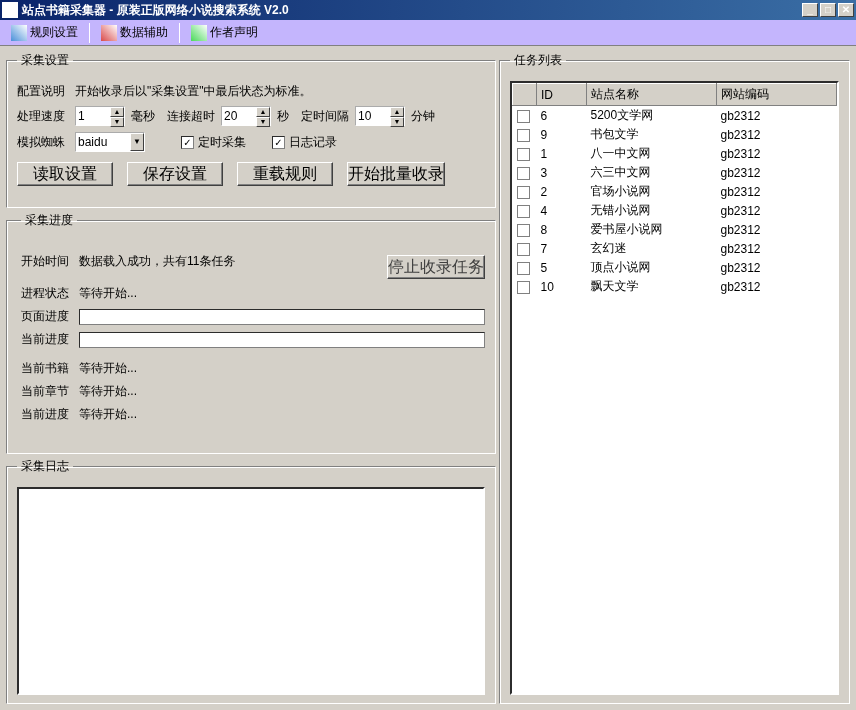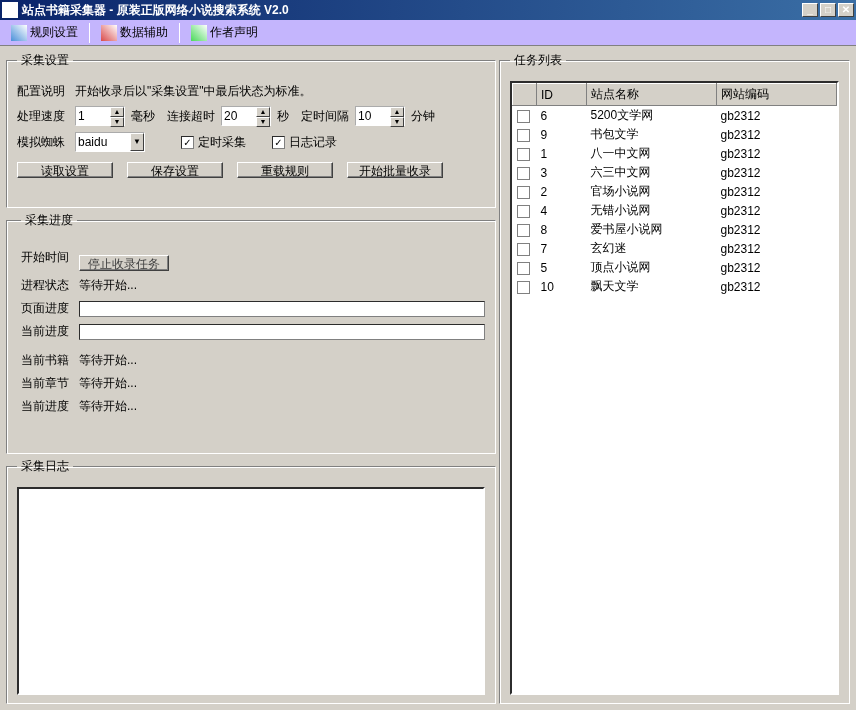--- a/index.html
+++ b/index.html
@@ -23,21 +23,21 @@
 .lbl { min-width: 52px; }
 .spinner { display: flex; width: 50px; height: 20px; border: 1px inset #fff; background: #fff; }
 .spinner input { border: none; width: 34px; font-size: 12px; padding: 0 2px; outline: none; font-family: inherit; }
 .spinner .spins { width: 16px; display: flex; flex-direction: column; }
 .spinner .spin-btn { flex: 1; background: #d4d0c8; border: 1px solid #fff; border-right-color: #404040; border-bottom-color: #404040; font-size: 7px; text-align: center; line-height: 8px; cursor: pointer; }
 .combo { display: flex; width: 70px; height: 20px; border: 1px inset #fff; background: #701a75; }
 .combo input { border: none; width: 54px; font-size: 12px; padding: 0 2px; outline: none; font-family: inherit; }
 .combo .drop { width: 16px; background: #d4d0c8; border: 1px solid #fff; border-right-color: #404040; border-bottom-color: #404040; text-align: center; font-size: 8px; line-height: 16px; cursor: pointer; }
 .chk { display: flex; align-items: center; gap: 4px; cursor: pointer; }
 .chk-box { width: 13px; height: 13px; background: #fff; border: 1px inset #808080; text-align: center; line-height: 11px; font-size: 10px; }
-.btn { height: 16px; min-width: 96px; background: #d4d0c8; border: 1px solid #fff; border-right-color: #404040; border-bottom-color: #404040; box-shadow: inset -1px -1px 0 #808080; cursor: pointer; font-family: inherit; font-size: 12px; }
+.btn { height: 24px; min-width: 96px; background: #d4d0c8; border: 1px solid #fff; border-right-color: #404040; border-bottom-color: #404040; box-shadow: inset -1px -1px 0 #808080; cursor: pointer; font-family: inherit; font-size: 16px; }
 .btn:disabled { color: #404040; cursor: default; margin-top: 12px; }
 .btn-row { display: flex; gap: 14px; margin-top: 10px; }
 .progress { flex: 1; height: 16px; background: #fff; border: 1px inset #808080; }
 .log-area { flex: 1; background: #fff; border: 2px inset #fff; border-top-color: #808080; border-left-color: #808080; margin-top: 4px; }
 .task-fieldset { flex: 1; display: flex; flex-direction: column; }
 .table-wrap { flex: 1; background: #fff; border: 2px inset #fff; border-top-color: #808080; border-left-color: #808080; overflow: auto; margin-top: 4px; }
 table { width: 100%; border-collapse: collapse; font-size: 12px; }
 th { background: #d4d0c8; border: 1px solid #fff; border-right-color: #808080; border-bottom-color: #808080; text-align: left; padding: 2px 4px; font-weight: normal; height: 18px; position: sticky; top: 0; }
 td { padding: 1px 4px; height: 18px; white-space: nowrap; }
 .row-chk { width: 13px; height: 13px; background: #fff; border: 1px solid #808080; display: inline-block; vertical-align: middle; }
@@ -135,20 +135,21 @@
         <button class="btn">保存设置</button>
         <button class="btn">重载规则</button>
         <button class="btn">开始批量收录</button>
       </div>
     </fieldset>
 
     <fieldset class="box progress-fieldset">
       <legend>采集进度</legend>
       <div class="row">
         <span class="lbl">开始时间</span>
+        <span style="flex:1">数据载入成功，共有11条任务</span>
         <button class="btn" disabled="" style="min-width:90px">停止收录任务</button>
       </div>
       <div class="row">
         <span class="lbl">进程状态</span>
         <span>等待开始...</span>
       </div>
       <div class="row">
         <span class="lbl">页面进度</span>
         <div class="progress"></div>
       </div>

